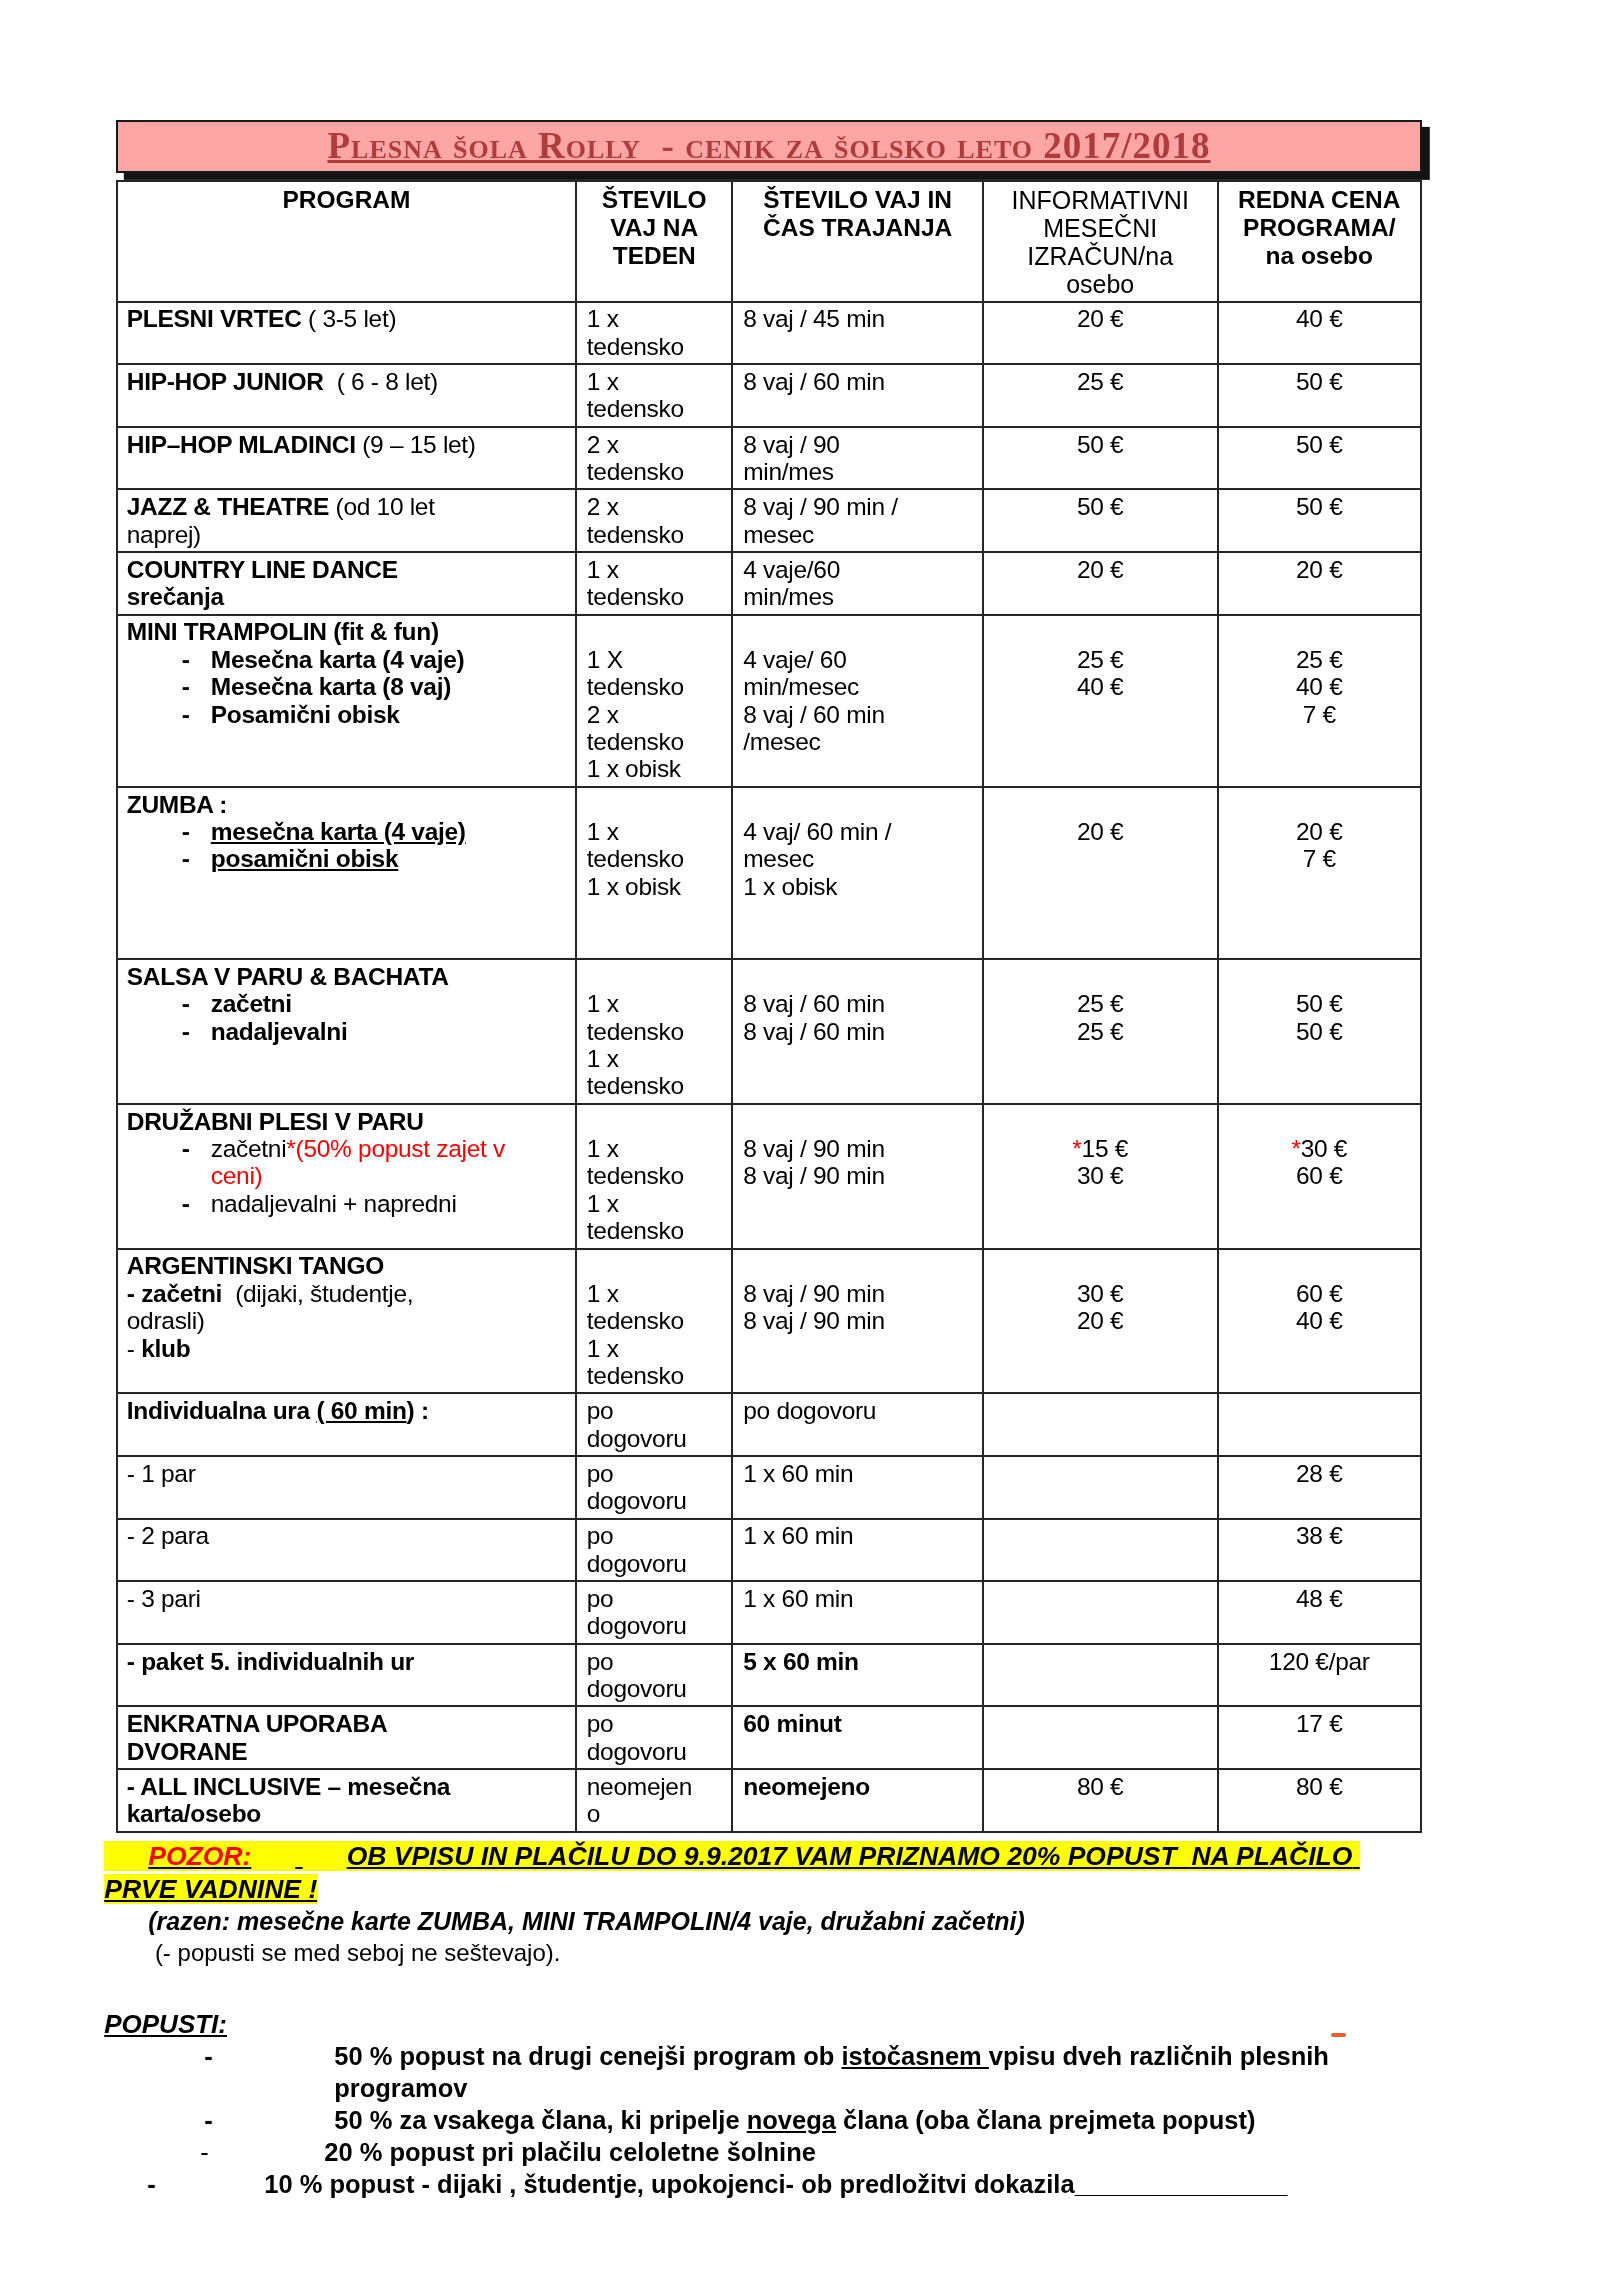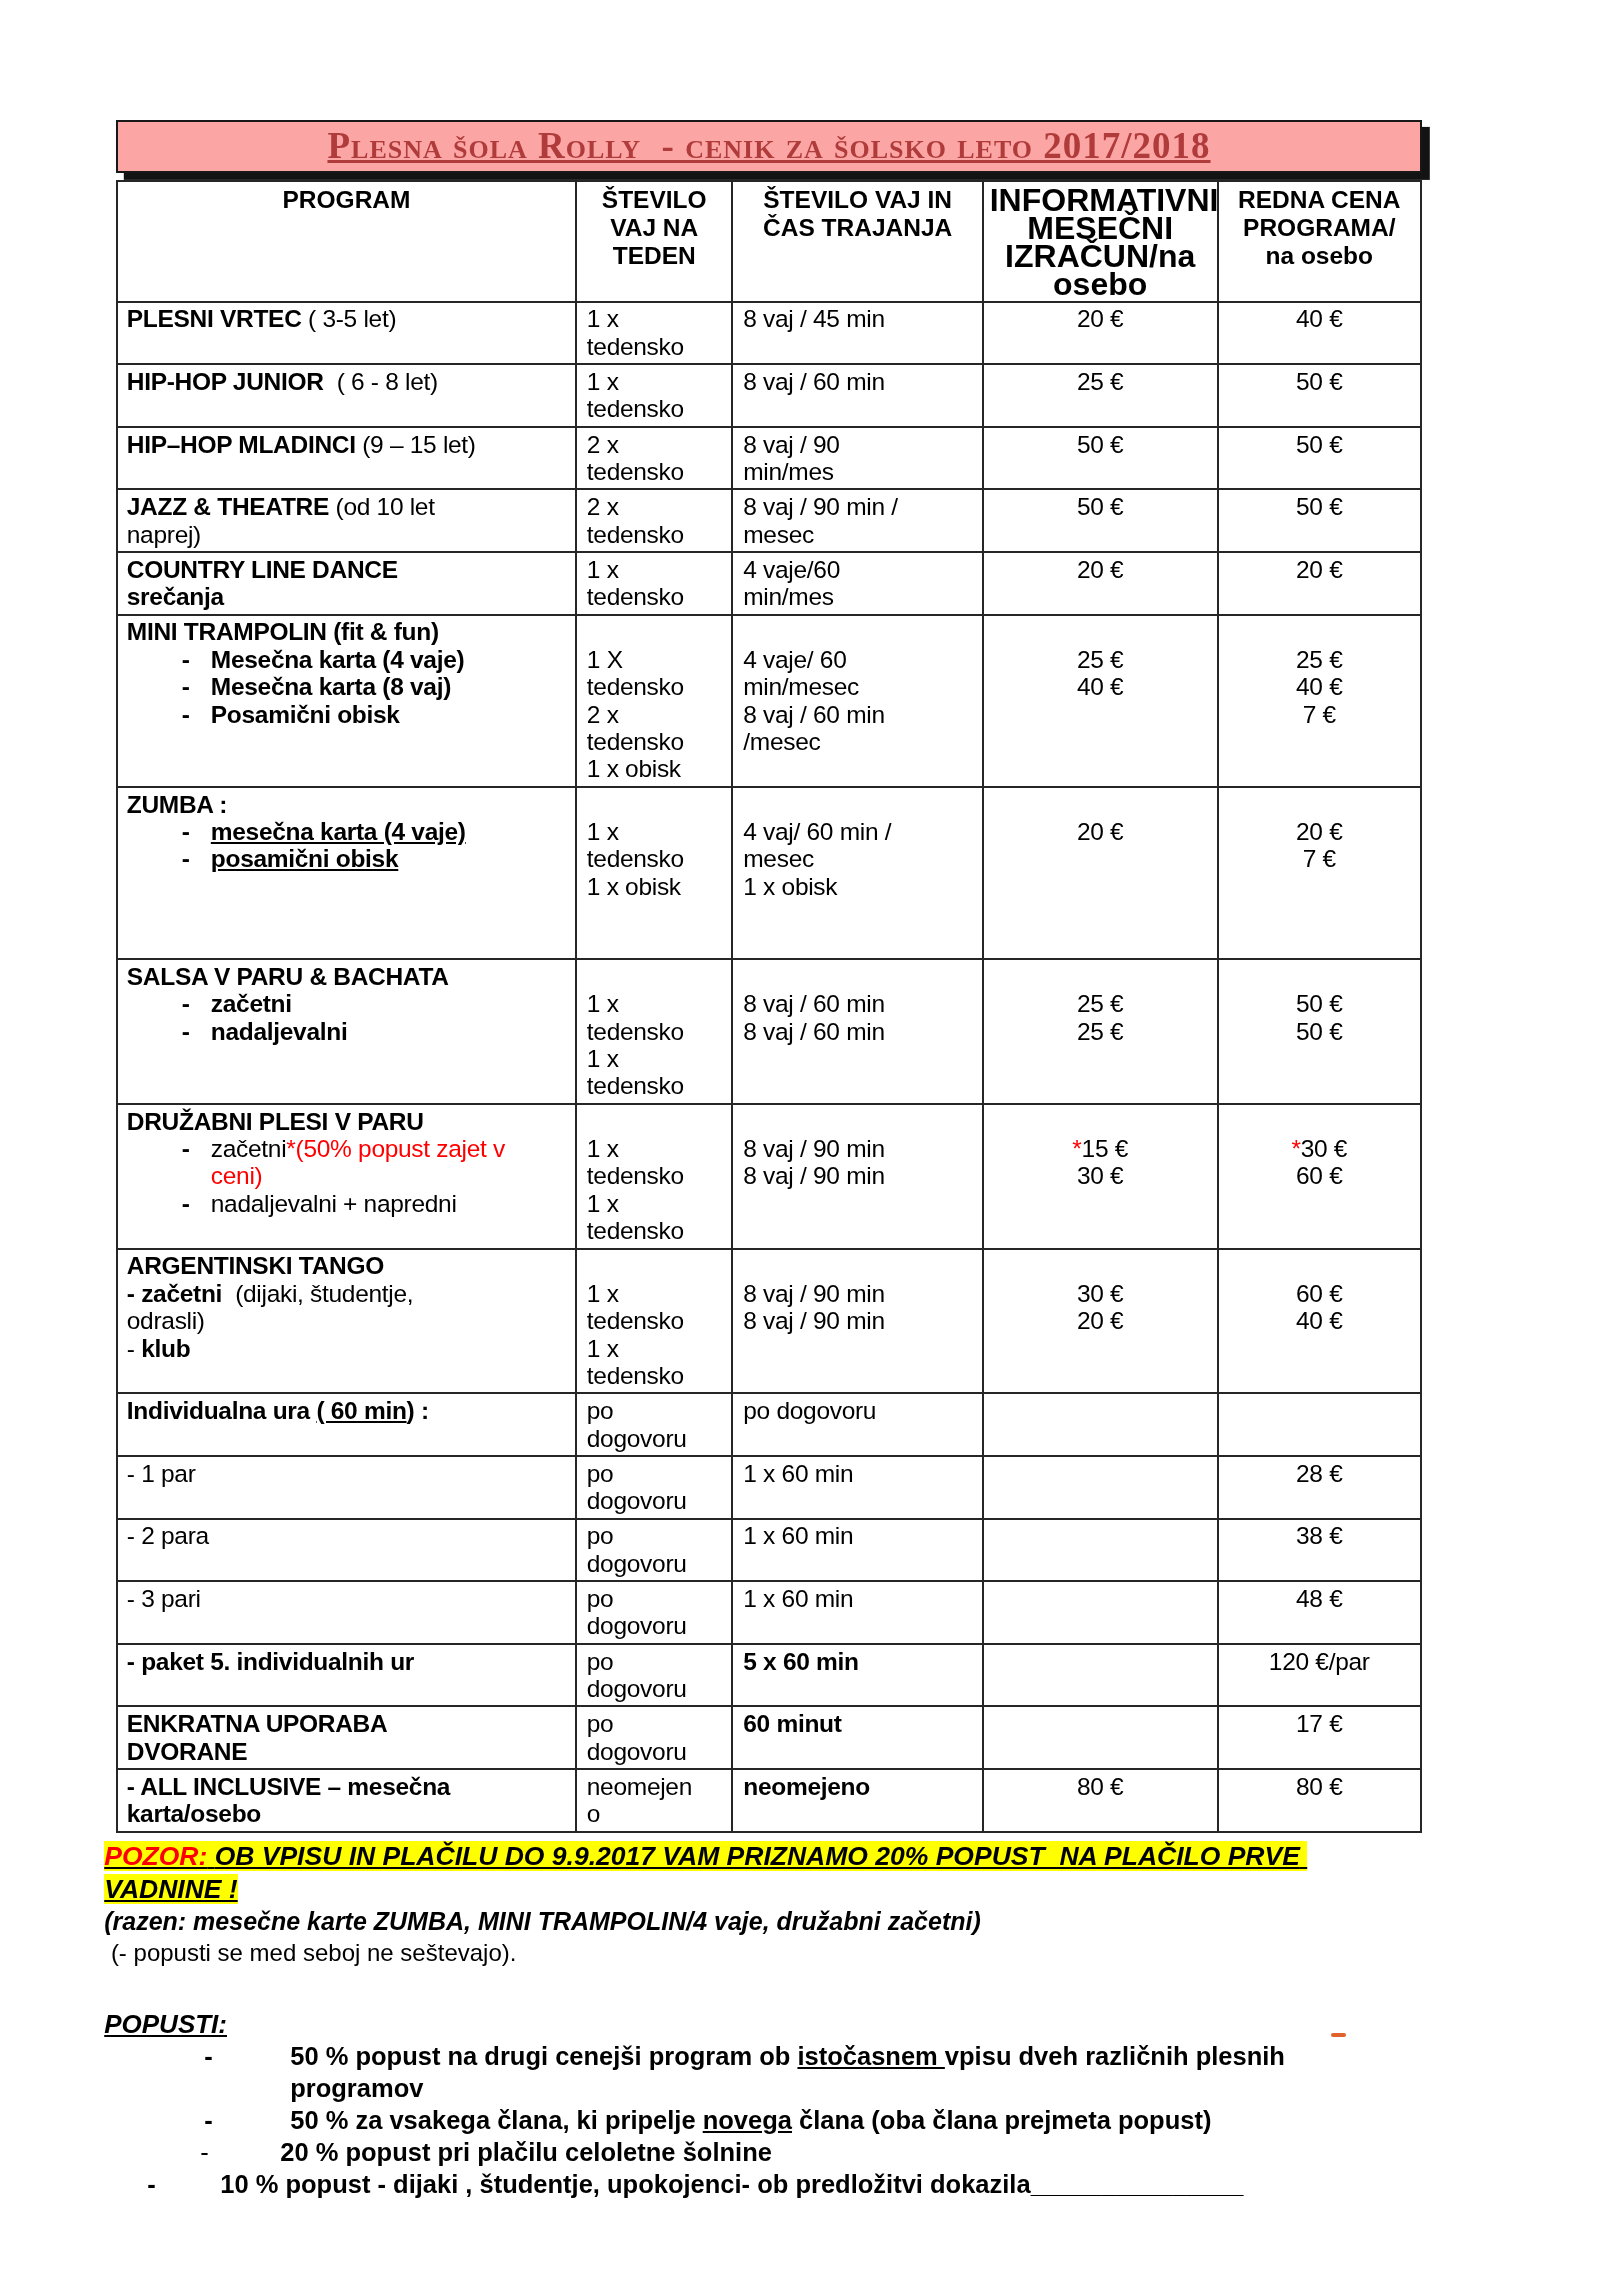--- a/index.html
+++ b/index.html
@@ -18,37 +18,37 @@
     font-family:"Liberation Serif", serif;font-variant:small-caps;
     font-weight:bold;text-decoration:underline;color:#b03b3b;
     font-size:37px;letter-spacing:1px;white-space:pre-wrap;
   }
 
   
   table{border-collapse:collapse;table-layout:fixed;width:100%;
         border:2.9px solid #161616;margin-top:2px;padding-left:28px;}
   th,td{border:2px solid #262626;vertical-align:top;padding:2.9px 5.9px;}
   th{font-size:24.5px;line-height:28px;text-align:center;font-weight:bold;padding-top:3.9px;}
-  th.th-small{font-weight:bold;font-size:32px;}
+  th.th-small{font-weight:normal;font-size:25px;}
   td{font-size:24.5px;line-height:27.4px;letter-spacing:-0.3px;}
   td.c1{padding-left:8.8px;}
   td.c2,td.c3{padding-left:9.8px;}
   td.c4,td.c5{text-align:center;}
   .line{min-height:27.4px;}
   .r{white-space:pre-wrap;}
   .r-b{font-weight:bold;}
   .r-u{text-decoration:underline;}
   .r-red{color:#ff0000;}
   .line.bullet{display:flex;}
   .line.bullet .dash{flex:0 0 84px;padding-left:55px;box-sizing:border-box;font-weight:bold;}
   .line.cont{padding-left:84px;}
 
   
   #footer{margin-top:7.8px;margin-left:-11.8px;}
-  .fline{white-space:pre-wrap;}
+  .fline{white-space:pre-wrap;padding-left:44px;}
   #pozor-line{font-size:26.5px;line-height:33px;font-weight:bold;font-style:italic;}
   #pozor-line .hl{background:#ffff00;text-decoration:underline;}
   #pozor-line .lbl{color:#ff0000;}
   #razen-line{font-size:25px;line-height:31px;font-weight:bold;font-style:italic;}
   #nosum-line{font-size:24px;line-height:31px;}
   #discounts-heading{font-size:26px;line-height:31px;font-weight:bold;font-style:italic;
     text-decoration:underline;margin-top:41px;}
   .ditem{display:flex;font-weight:bold;font-size:25.5px;line-height:32px;position:relative;}
   .ditem .dash{flex:0 0 186px;padding-left:100px;box-sizing:border-box;}
   .ditem.d3 .dash{flex-basis:176px;padding-left:96px;font-weight:normal;}

